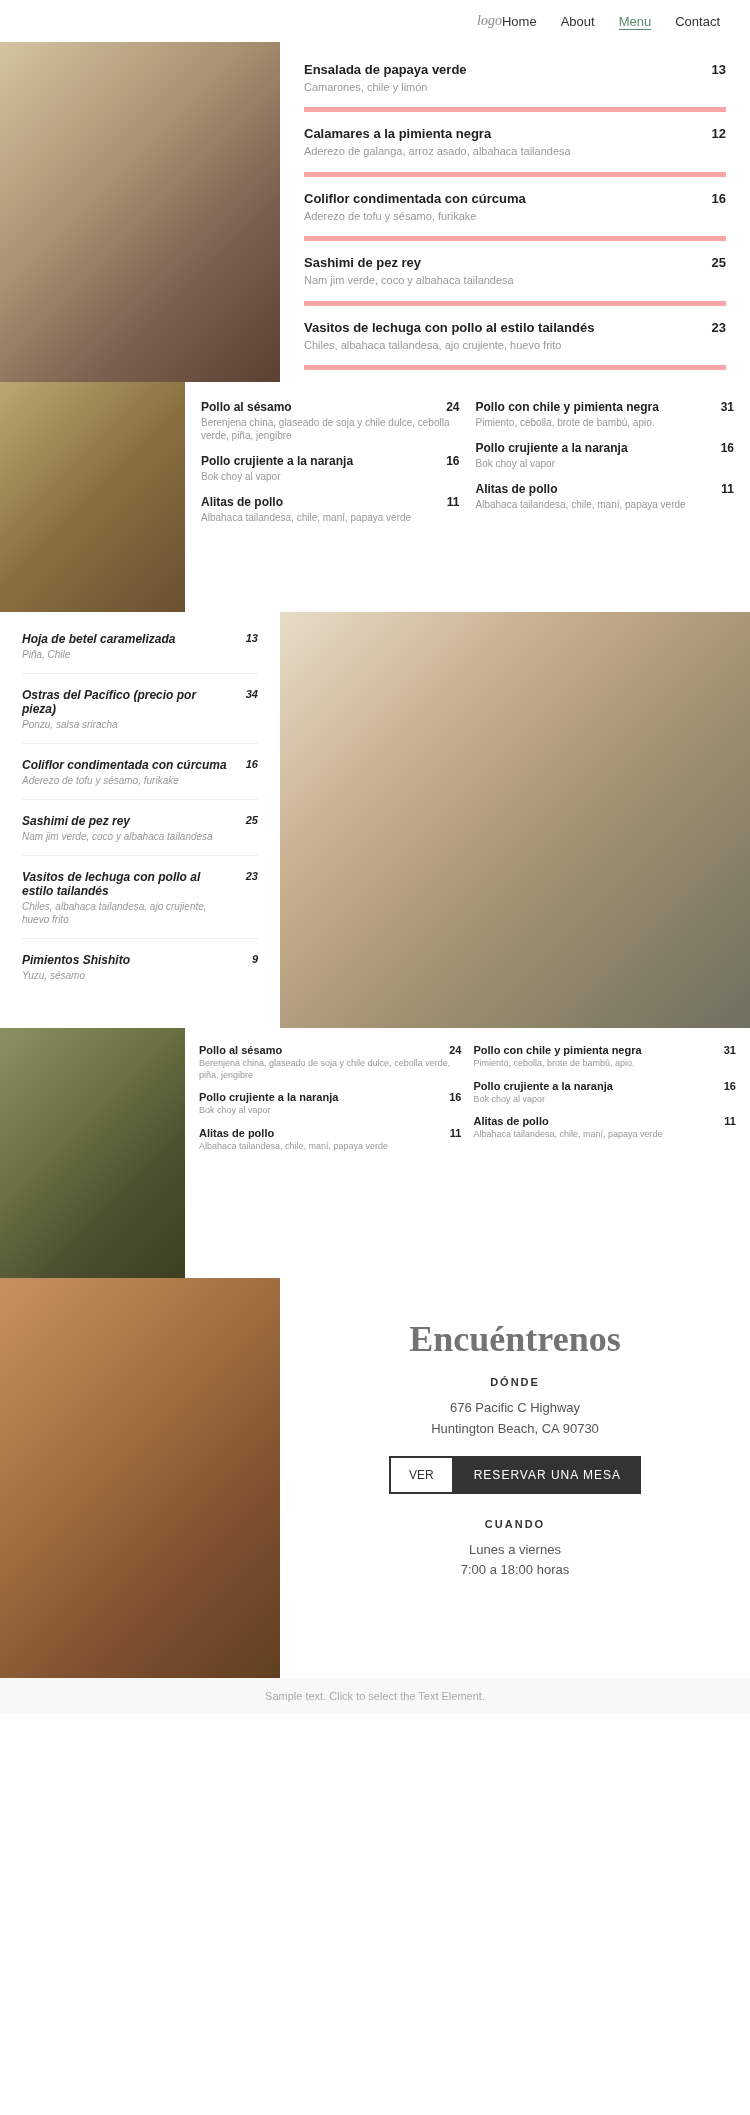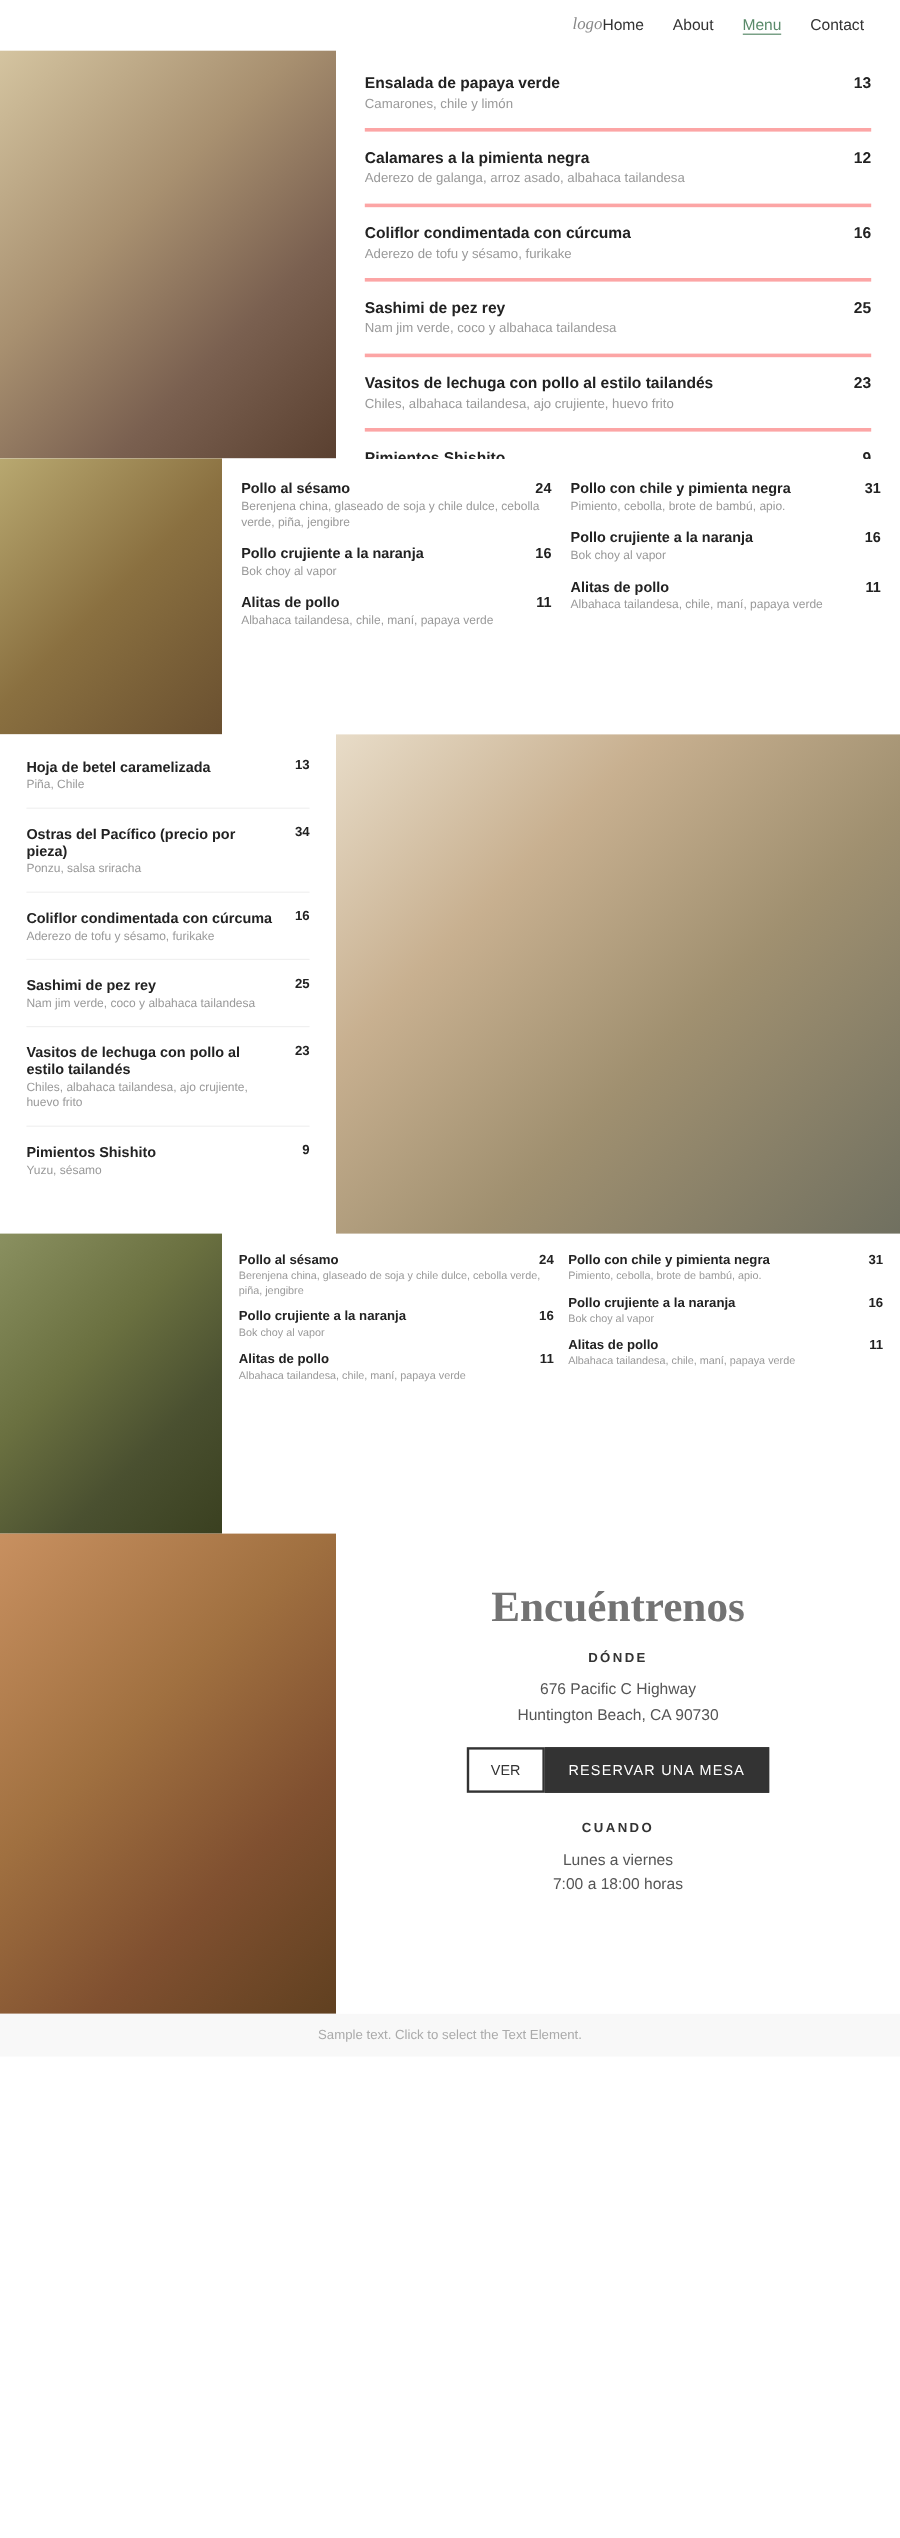--- a/index.html
+++ b/index.html
@@ -55,21 +55,21 @@
     }
     .menu-list-panel {
       flex: 1;
       padding: 20px 24px;
       background: #fff;
       overflow-y: auto;
     }
     .menu-item {
       margin-bottom: 14px;
       padding-bottom: 12px;
-      border-bottom: 3px solid #fca5a5;
+      border-bottom: 5px solid #fca5a5;
     }
     .menu-item:last-child { border-bottom: none; }
     .menu-item-header {
       display: flex;
       justify-content: space-between;
       align-items: flex-start;
     }
     .menu-item-name {
       font-size: 13px;
       font-weight: bold;
@@ -136,20 +136,21 @@
       color: #999;
       margin-top: 2px;
       font-family: Arial, sans-serif;
       line-height: 1.3;
     }
 
     
     .section-menu-img {
       display: flex;
       min-height: 330px;
+      font-style: italic;
     }
     .menu-list-left {
       width: 280px;
       padding: 20px 22px;
       background: #fff;
     }
     .menu-item-row {
       display: flex;
       justify-content: space-between;
       align-items: flex-start;

